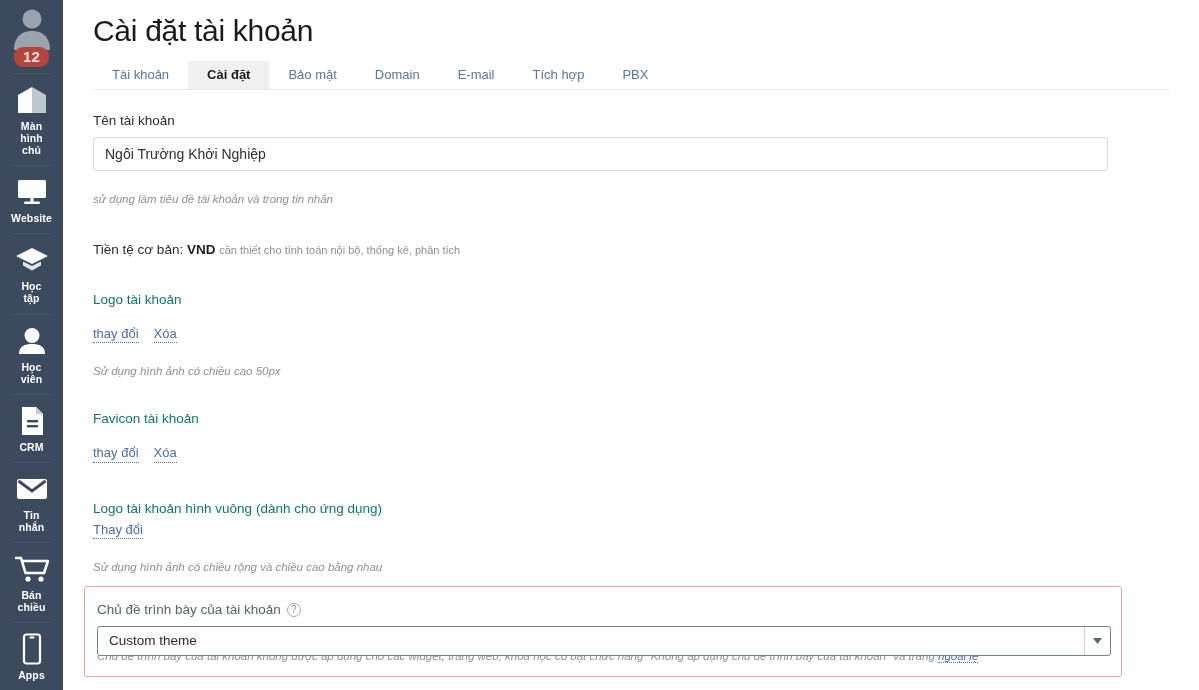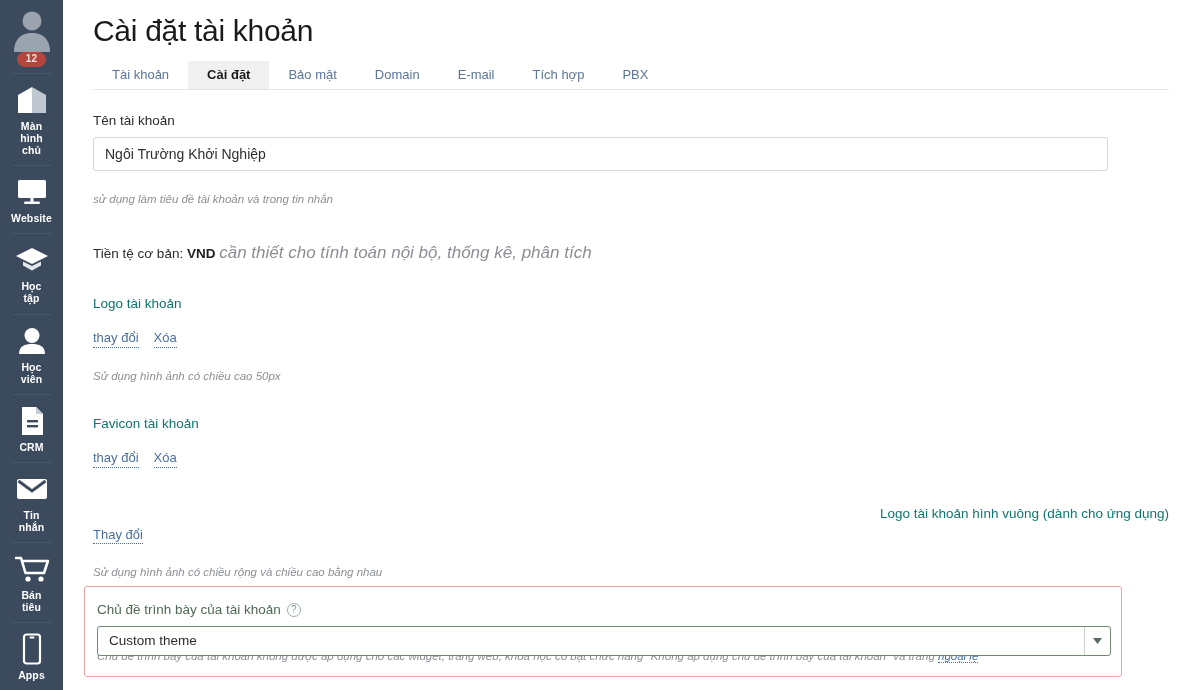--- a/index.html
+++ b/index.html
@@ -24,21 +24,21 @@
   }
   .avatar-wrap {
     width: 63px; height: 60px;
     display: flex; align-items: center; justify-content: center;
     padding-top: 4px;
   }
   .avatar-glyph { display: block; }
   .badge {
     background: #b5453c;
     color: #f2dede;
-    font-size: 10px;
+    font-size: 15px;
     font-weight: bold;
     border-radius: 9px;
     padding: 2px 9px 3px 9px;
     line-height: 1;
     letter-spacing: .2px;
     margin-top: -4px;
     margin-bottom: 6px;
   }
   .nav-item {
     width: 40px;
@@ -133,23 +133,22 @@
   }
 
   .currency-row {
     font-size: 13.5px;
     color: #2b2b2b;
     margin-top: 34px;
     line-height: 1.4;
   }
   .currency-row .cur-code { font-weight: bold; color: #1f1f1f; }
   .currency-row .cur-note {
-    font-style: italic;
     color: #8b8f94;
-    font-size: 17px;
+    font-size: 11px;
   }
 
   .section-head {
     font-size: 13.5px;
     color: #0f766e;
     margin-top: 32px;
     margin-bottom: 0;
   }
   .links-row { margin-top: 19px; display: flex; gap: 15px; align-items: baseline; }
   .dotted-link {
@@ -320,21 +319,21 @@
     </div>
 
     <div class="nav-item">
       <span class="nav-icon">
         <svg width="34" height="28" viewBox="0 0 34 28">
           <path d="M1 3 L6 3 L10.5 18 L29 18 L33 6 L8 6" fill="none" stroke="#ffffff" stroke-width="2.6" stroke-linejoin="round" stroke-linecap="round"></path>
           <circle cx="13" cy="24" r="2.6" fill="#ffffff"></circle>
           <circle cx="26" cy="24" r="2.6" fill="#ffffff"></circle>
         </svg>
       </span>
-      <span class="nav-label">Bán tiêu</span>
+      <span class="nav-label">Bán chiều</span>
     </div>
 
     <div class="nav-item">
       <span class="nav-icon">
         <svg width="24" height="32" viewBox="0 0 24 32">
           <rect x="4" y="1.5" width="16" height="29" rx="2.5" fill="none" stroke="#ffffff" stroke-width="2.2"></rect>
           <rect x="9.5" y="3.6" width="5" height="1.8" rx="0.9" fill="#ffffff"></rect>
         </svg>
       </span>
       <span class="nav-label">Apps</span>
@@ -379,21 +378,21 @@
       <div class="hint">Sử dụng hình ảnh có chiều cao 50px</div>
 
       
       <div class="section-head">Favicon tài khoản</div>
       <div class="links-row">
         <a class="dotted-link">thay đổi</a>
         <a class="dotted-link">Xóa</a>
       </div>
 
       
-      <div class="section-head" style="margin-top:38px;text-align:right;">Logo tài khoản hình vuông (dành cho ứng dụng)</div>
+      <div class="section-head" style="margin-top:38px;">Logo tài khoản hình vuông (dành cho ứng dụng)</div>
       <a class="dotted-link tight" style="margin-top:6px;">Thay đổi</a>
       <div class="hint">Sử dụng hình ảnh có chiều rộng và chiều cao bằng nhau</div>
 
     </div>
 
     <div class="theme-panel">
       <div class="theme-label-row">
         <span class="theme-label">Chủ đề trình bày của tài khoản</span>
         <span class="q-icon">?</span>
       </div>

